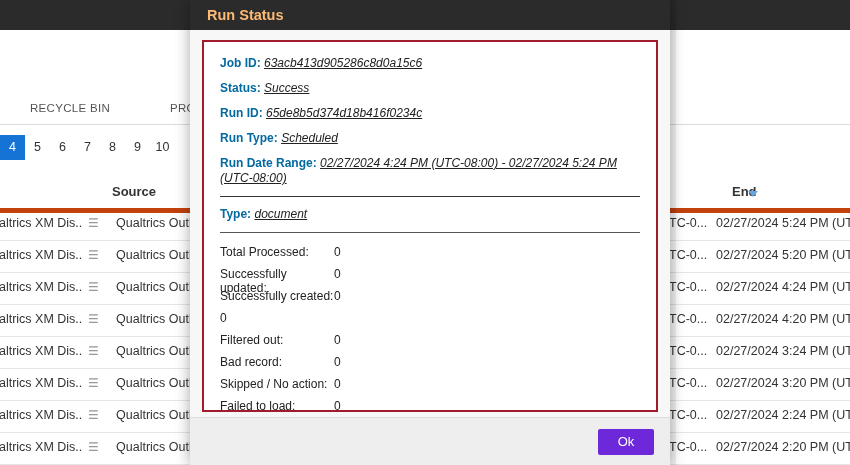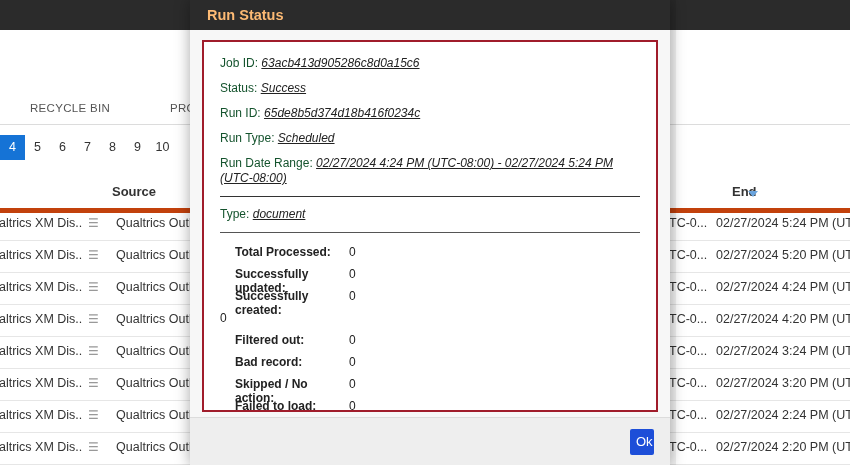--- a/index.html
+++ b/index.html
@@ -136,22 +136,22 @@
     padding: 14px 16px 8px 16px;
     overflow: hidden;
   }
   .fld {
     font-size: 12px;
     color: #222;
     margin-bottom: 10px;
     line-height: 15px;
   }
   .fld .lbl {
-    font-weight: normal;
-    color: #14532d;
+    font-weight: bold;
+    color: #0369a1;
   }
   .fld .val {
     font-style: italic;
     color: #222;
     text-decoration: underline;
   }
   .divider {
     border-top: 1px solid #333;
     margin: 2px 0 10px 0;
   }
@@ -160,47 +160,46 @@
     margin: 4px 0 12px 0;
   }
   .stat-row {
     font-size: 12px;
     color: #222;
     height: 22px;
     display: flex;
     align-items: flex-start;
   }
   .stat-row .s-lbl {
-    font-weight: bold;
+    font-weight: normal;
     width: 114px;
     flex: 0 0 114px;
-    margin-left: 15px;
   }
   .stat-row .s-val {
     color: #222;
   }
 
   .modal-footer {
     flex: 0 0 auto;
     height: 48px;
     background: #eeeeee;
     border-top: 1px solid #dcdcdc;
     display: flex;
     align-items: center;
     justify-content: flex-end;
     padding-right: 16px;
     box-sizing: border-box;
   }
   .ok-btn {
-    background: #1d4ed8;
+    background: #6d28d9;
     color: #fff;
     border: none;
     font-size: 13px;
     font-family: "Liberation Sans", sans-serif;
-    width: 24px;
+    width: 56px;
     height: 26px;
     cursor: pointer;
     border-radius: 2px;
   }
   .right-strip {
     position: absolute;
     top: 0; left: 670px;
     width: 6px; height: 465px;
     background: rgba(0,0,0,.06);
   }

